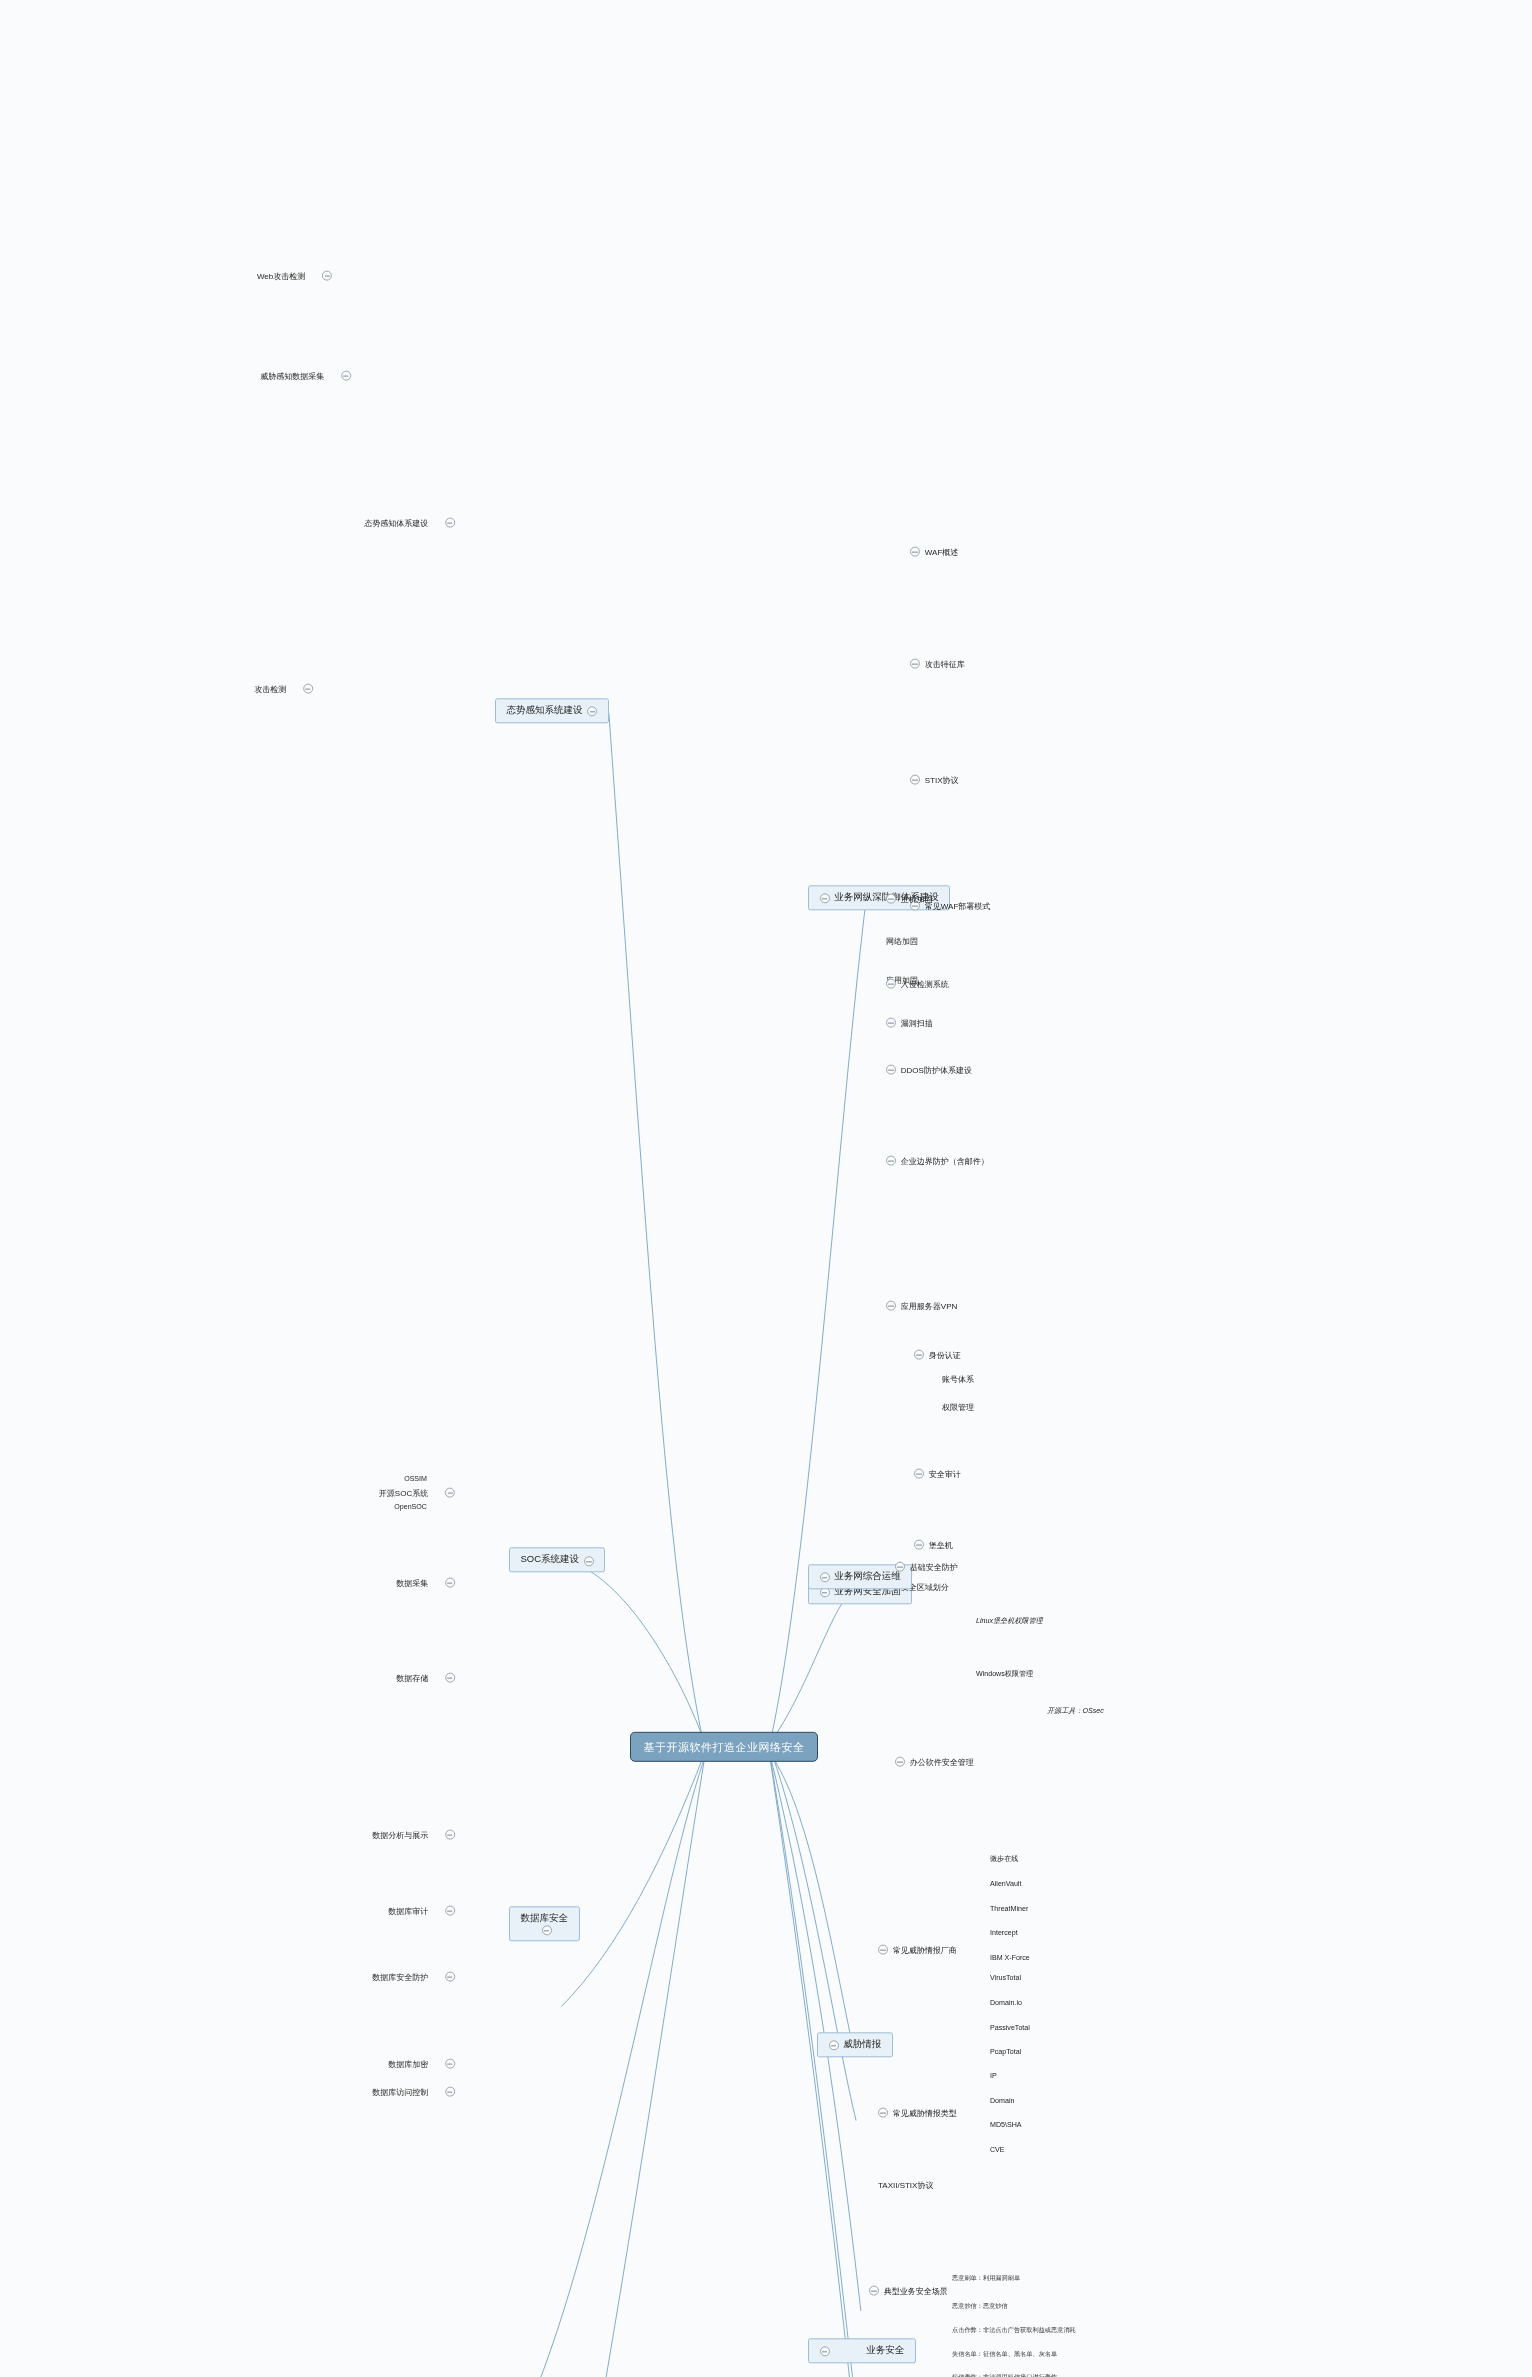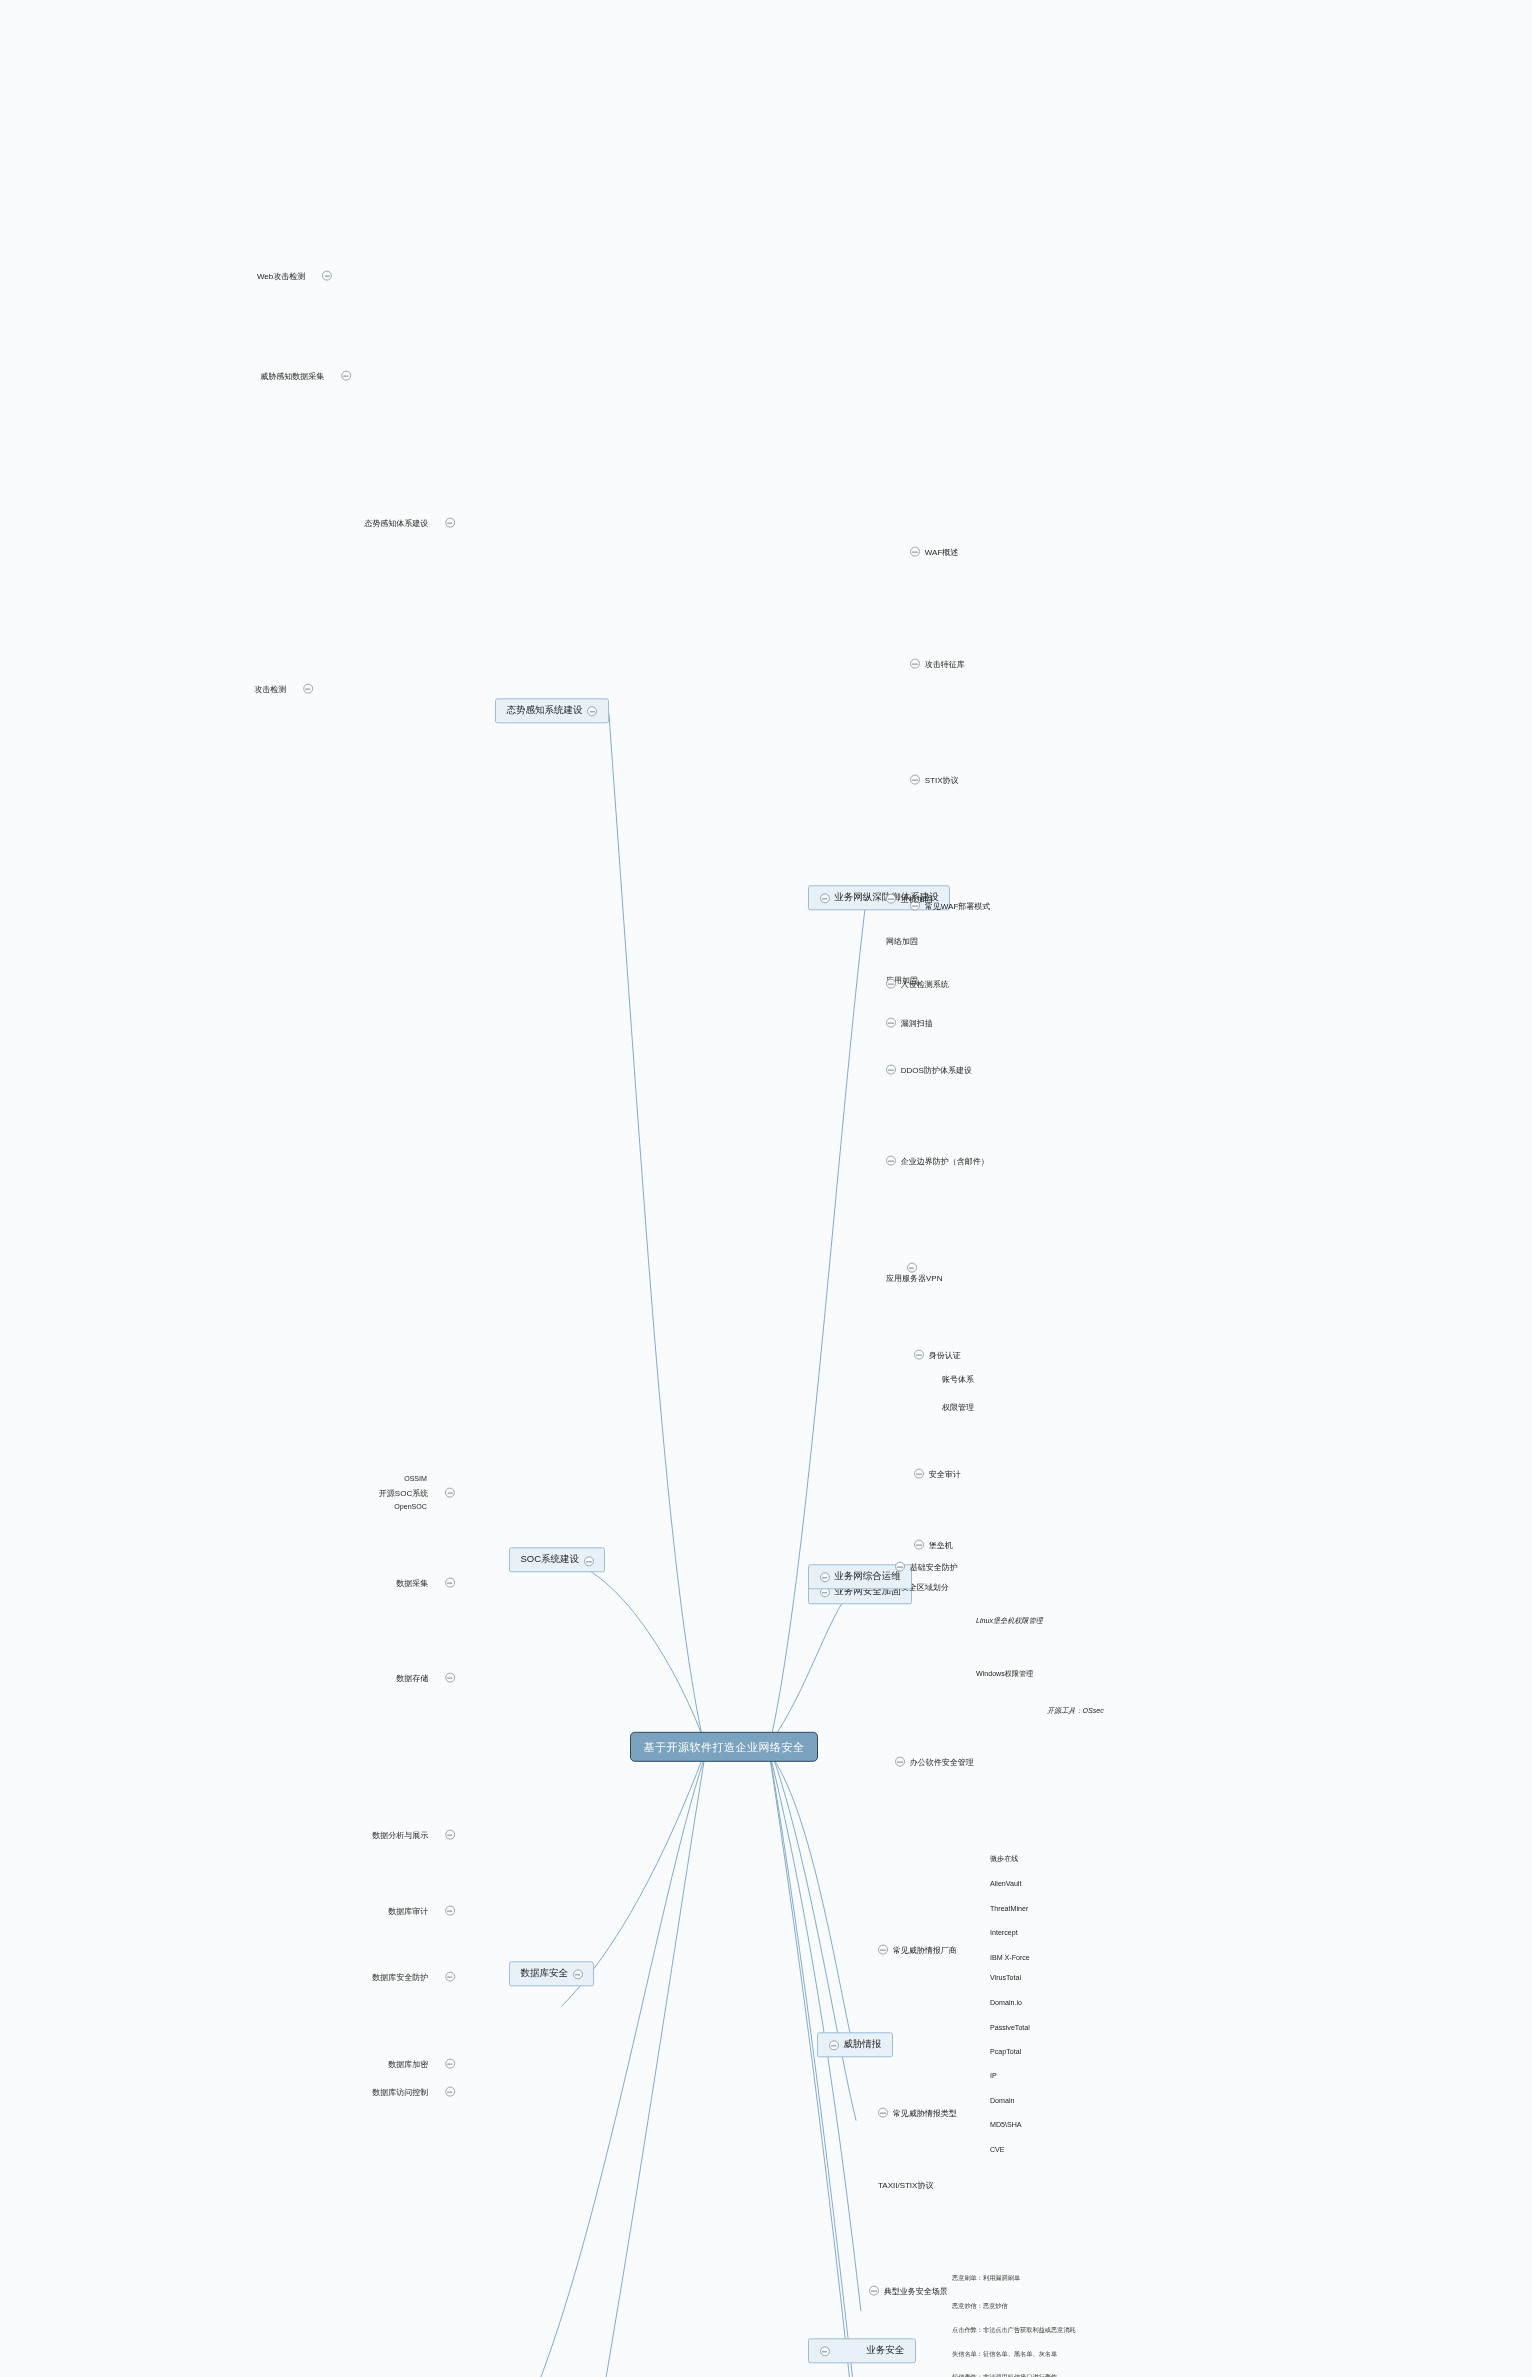--- a/index.html
+++ b/index.html
@@ -113,21 +113,21 @@
   <div class="node n-l1" style="left:495px;top:711px;">
     <span class="txt">态势感知系统建设</span>
     <span class="toggle right"></span>
   </div>
 
   <div class="node n-l1" style="left:509px;top:1560px;align-items:flex-end;">
     <span class="txt">SOC系统建设</span>
     <span class="toggle right"></span>
   </div>
 
-  <div class="node n-l1" style="left:509px;top:1974px;">
+  <div class="node n-l1" style="left:509px;top:1924px;flex-direction:column;">
     <span class="txt">数据库安全</span>
     <span class="toggle right"></span>
   </div>
 
   <div class="node n-l2 anchor-right" style="left:456px;top:523px;">
     <span class="txt">态势感知体系建设</span>
     <span class="toggle right"></span>
   </div>
   <div class="node n-l2 anchor-right" style="left:352px;top:376px;">
     <span class="txt">威胁感知数据采集</span>
@@ -230,21 +230,21 @@
     <span class="txt">漏洞扫描</span>
   </div>
   <div class="node n-l2" style="left:885px;top:1070px;">
     <span class="toggle left"></span>
     <span class="txt">DDOS防护体系建设</span>
   </div>
   <div class="node n-l2" style="left:885px;top:1161px;">
     <span class="toggle left"></span>
     <span class="txt">企业边界防护（含邮件）</span>
   </div>
-  <div class="node n-l2" style="left:885px;top:1273px;flex-direction:column;">
+  <div class="node n-l2" style="left:885px;top:1306px;">
     <span class="toggle left"></span>
     <span class="txt">应用服务器VPN</span>
   </div>
 
   <div class="node n-l1" style="left:808px;top:1577px;">
     <span class="toggle left"></span>
     <span class="txt">业务网综合运维</span>
   </div>
 
   <div class="node n-l2" style="left:894px;top:1567px;">

